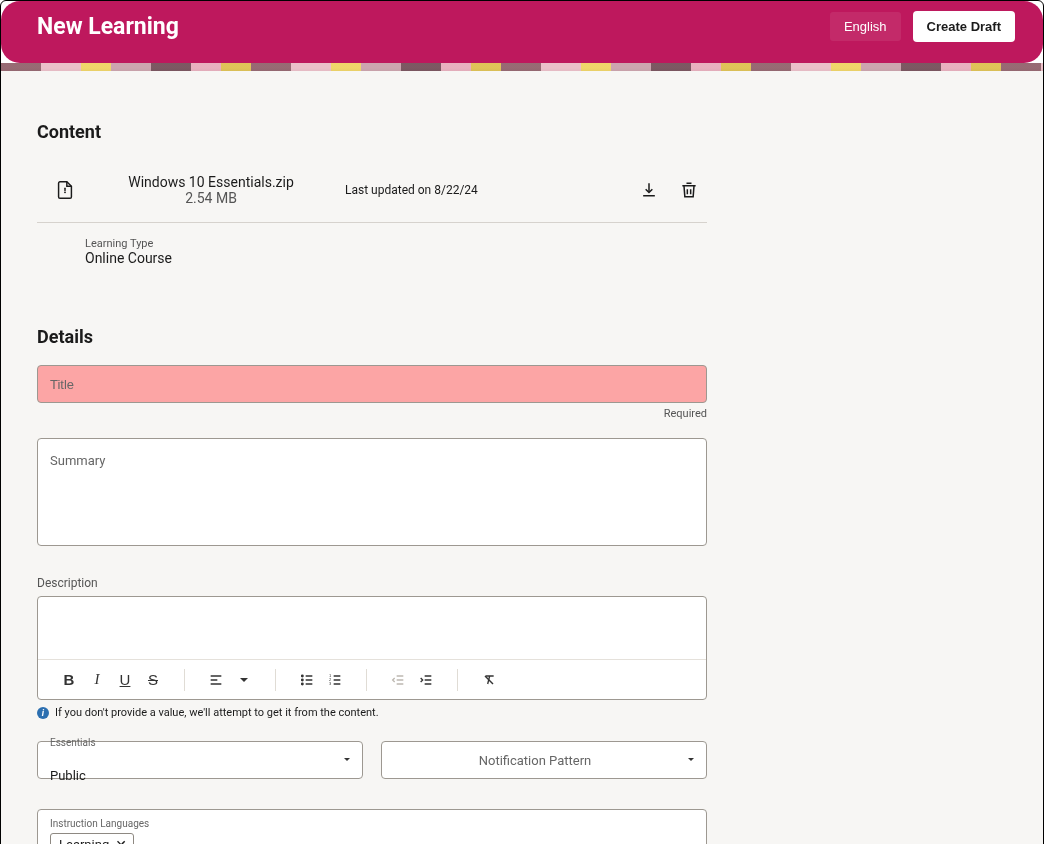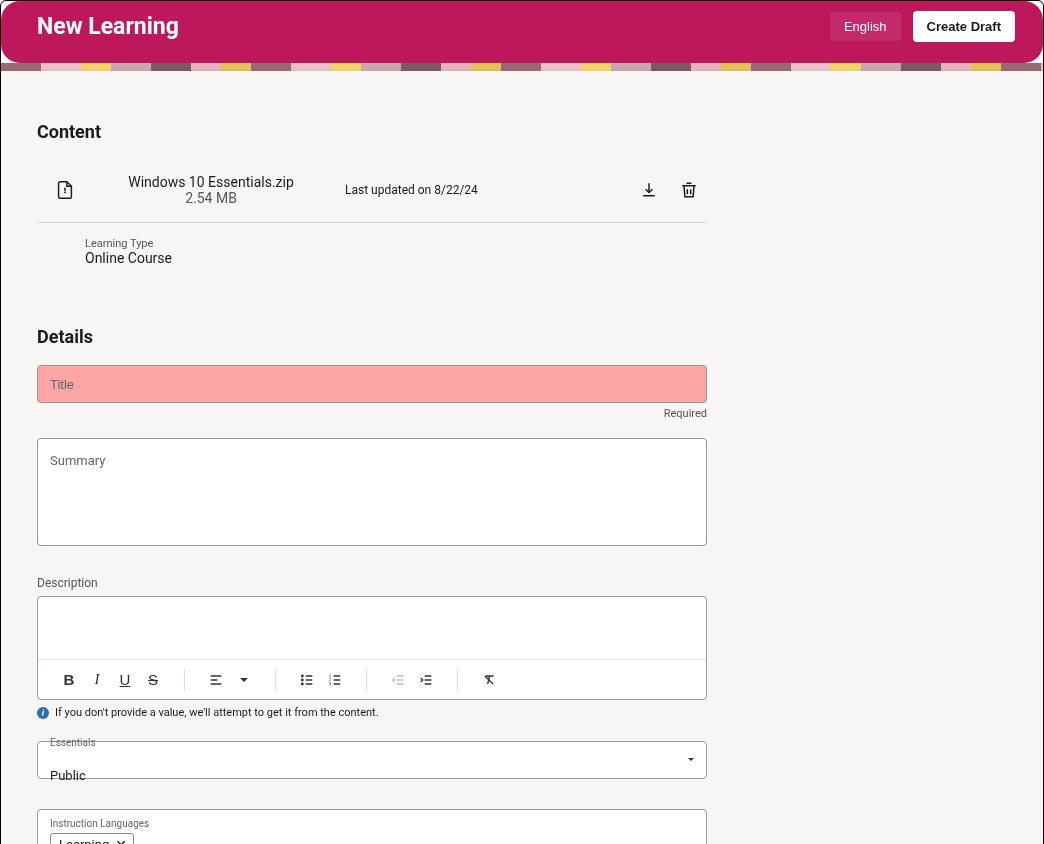--- a/index.html
+++ b/index.html
@@ -201,20 +201,30 @@
           <div class="select-box">
             <span class="select-mini-label">Essentials</span>
             <span class="select-value">Public</span>
           </div>
           <span class="select-caret">
             <svg viewBox="0 0 24 24" width="12" height="12" fill="#333">
                 <path d="M6 9l6 6 6-6z"></path>
               </svg>
           </span>
         </div>
+        <div class="select-wrap">
+          <div class="select-box single-line">
+            <span class="select-placeholder">Notification Pattern</span>
+          </div>
+          <span class="select-caret">
+            <svg viewBox="0 0 24 24" width="12" height="12" fill="#333">
+                <path d="M6 9l6 6 6-6z"></path>
+              </svg>
+          </span>
+        </div>
       </div>
 
       <div class="lang-box">
         <div class="lang-label">Instruction Languages</div>
         <span class="chip">
           <span>Learning</span>
           <span class="chip-x">✕</span>
         </span>
       </div>
     </div>

